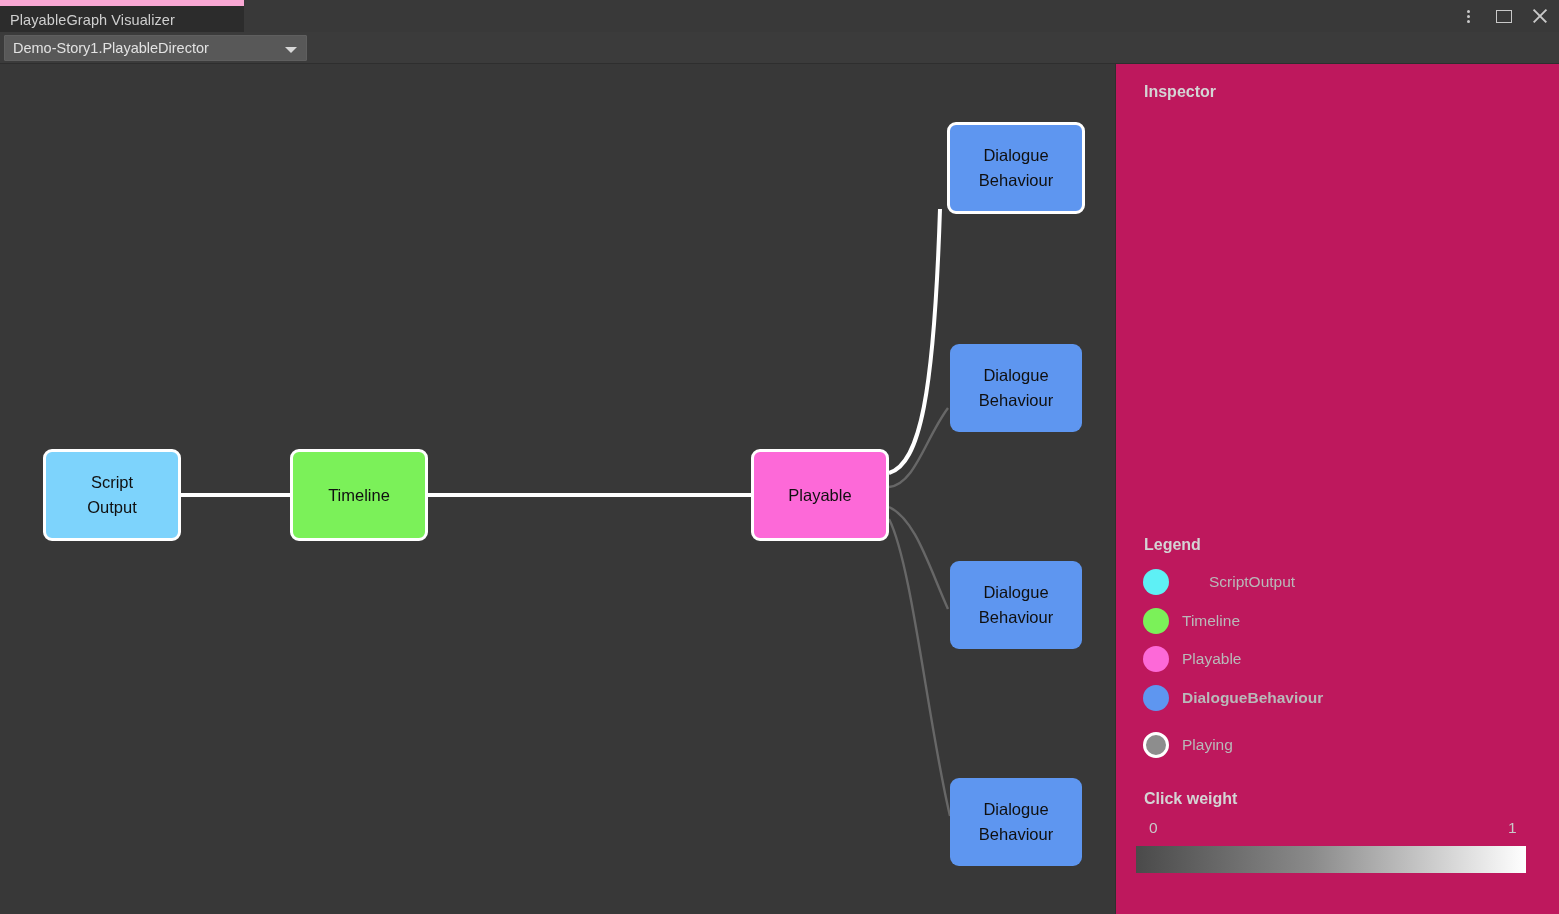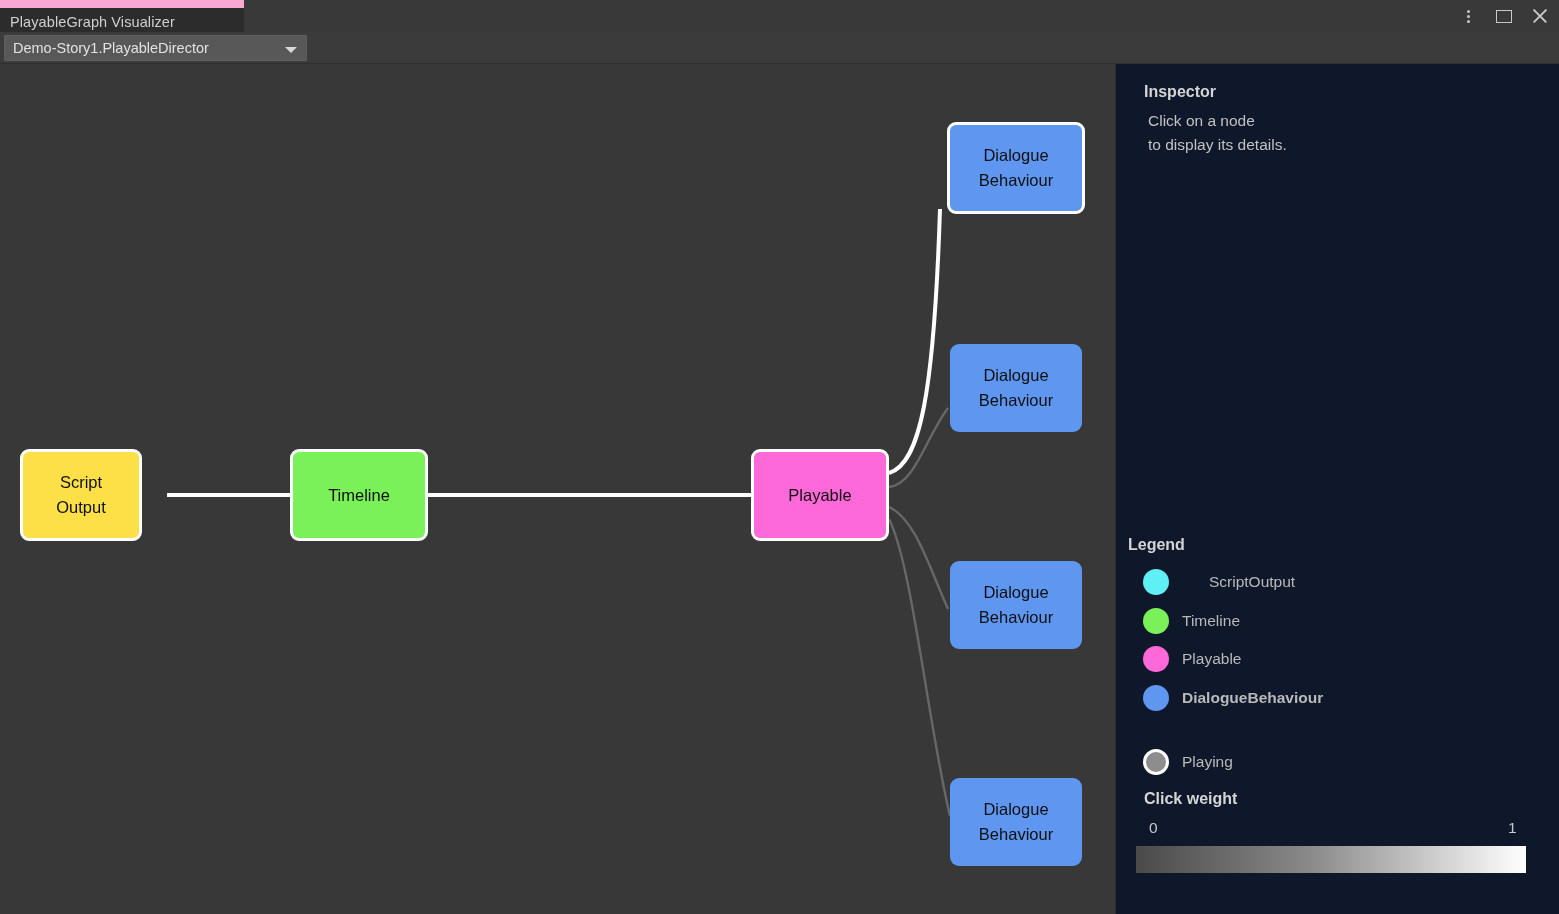--- a/index.html
+++ b/index.html
@@ -13,21 +13,21 @@
   #app { position: relative; width: 1559px; height: 914px; background: #383838; }
 
   
   .titlebar {
     position: absolute; left: 0; top: 0; width: 1559px; height: 32px;
     background: #393939;
   }
   .tab {
     position: absolute; left: 0; top: 0; width: 244px; height: 32px;
     background: #2c2c2c;
-    border-top: 8px solid #f9a8d4;
+    border-top: 6px solid #f9a8d4;
   }
   .tab-label {
     position: absolute; left: 10px; top: 6px;
     font-size: 14.5px; color: #cfcfcf; letter-spacing: .1px;
     white-space: nowrap;
   }
   .win-controls {
     position: absolute; right: 8px; top: 0; height: 32px;
     display: flex; align-items: center; gap: 14px;
   }
@@ -93,21 +93,21 @@
 
   
   .divider {
     position: absolute; left: 1115px; top: 64px; width: 1px; height: 850px;
     background: #2f2f2f;
   }
 
   
   .sidebar {
     position: absolute; left: 1116px; top: 64px; width: 443px; height: 850px;
-    background: #0f172a;
+    background: #be185d;
   }
   .side-title {
     position: absolute; font-size: 16px; font-weight: bold; color: #d4d4d4;
   }
   .side-text {
     position: absolute; font-size: 15.5px; color: #c2c2c2; line-height: 24px;
     white-space: pre-line;
   }
   .legend-row {
     position: absolute; left: 27px; height: 30px;
@@ -171,61 +171,59 @@
   <div class="canvas">
     <svg id="edge-layer" width="1115" height="850">
         <path d="M 167 431 L 290 431" fill="none" stroke="rgb(255,255,255)" stroke-width="4"></path>
         <path d="M 428 431 L 751 431" fill="none" stroke="rgb(255,255,255)" stroke-width="4"></path>
         <path d="M 889 409 C 920 400 934 330 940 145" fill="none" stroke="rgb(255,255,255)" stroke-width="4"></path>
         <path d="M 889 423 C 915 420 925 375 948 344" fill="none" stroke="rgb(103,103,103)" stroke-width="2.4"></path>
         <path d="M 889 443 C 915 455 928 500 948 545" fill="none" stroke="rgb(103,103,103)" stroke-width="2.4"></path>
         <path d="M 889 455 C 912 500 928 660 950 752" fill="none" stroke="rgb(103,103,103)" stroke-width="2.4"></path>
       </svg>
     <div id="node-layer">
-        <div class="node playing" style="left: 20px; top: 385px; width: 122px; height: 92px; background: #fde047;">Script
+        <div class="node playing" style="left: 43px; top: 385px; width: 138px; height: 92px; background: #7dd3fc;">Script
 Output</div>
         <div class="node playing" style="left: 290px; top: 385px; width: 138px; height: 92px; background: rgb(123, 241, 89);">Timeline</div>
         <div class="node playing" style="left: 751px; top: 385px; width: 138px; height: 92px; background: rgb(253, 105, 216);">Playable</div>
         <div class="node playing" style="left: 947px; top: 58px; width: 138px; height: 92px; background: rgb(94, 150, 240);">Dialogue
 Behaviour</div>
         <div class="node" style="left: 950px; top: 280px; width: 132px; height: 88px; background: rgb(94, 150, 240);">Dialogue
 Behaviour</div>
         <div class="node" style="left: 950px; top: 497px; width: 132px; height: 88px; background: rgb(94, 150, 240);">Dialogue
 Behaviour</div>
         <div class="node" style="left: 950px; top: 714px; width: 132px; height: 88px; background: rgb(94, 150, 240);">Dialogue
 Behaviour</div>
       </div>
   </div>
 
   <div class="divider"></div>
 
   <div class="sidebar">
     <div class="side-title" style="left:28px; top:19px;">Inspector</div>
-    <div class="side-text" style="left:32px; top:45px;">Click on a node
-to display its details.</div>
-
-    <div class="side-title" style="left:12px; top:472px;">Legend</div>
+
+    <div class="side-title" style="left:28px; top:472px;">Legend</div>
     <div id="legend-layer">
         <div class="legend-row" style="top: 503px; gap: 40px;">
           <span class="legend-dot" style="background: rgb(94, 240, 245);"></span>
           <span class="legend-label">ScriptOutput</span>
         </div>
         <div class="legend-row" style="top: 541.5px;">
           <span class="legend-dot" style="background: rgb(123, 241, 89);"></span>
           <span class="legend-label">Timeline</span>
         </div>
         <div class="legend-row" style="top: 580px;">
           <span class="legend-dot" style="background: rgb(253, 105, 216);"></span>
           <span class="legend-label">Playable</span>
         </div>
         <div class="legend-row" style="top: 618.5px; font-weight: bold;">
           <span class="legend-dot" style="background: rgb(94, 150, 240);"></span>
           <span class="legend-label">DialogueBehaviour</span>
         </div>
-        <div class="legend-row" style="top: 683px;">
+        <div class="legend-row" style="top: 666px;">
           <span class="legend-dot" style="background: rgb(141, 141, 141); border-color: rgb(255, 255, 255);"></span>
           <span class="legend-label">Playing</span>
         </div>
       </div>
 
     <div class="ew-title">Click weight</div>
     <div class="ew-min">0</div>
     <div class="ew-max">1</div>
     <div class="ew-bar" style="background: linear-gradient(to right, rgb(74, 74, 74) 0%, rgb(138, 138, 138) 45%, rgb(255, 255, 255) 100%);"></div>
   </div>

